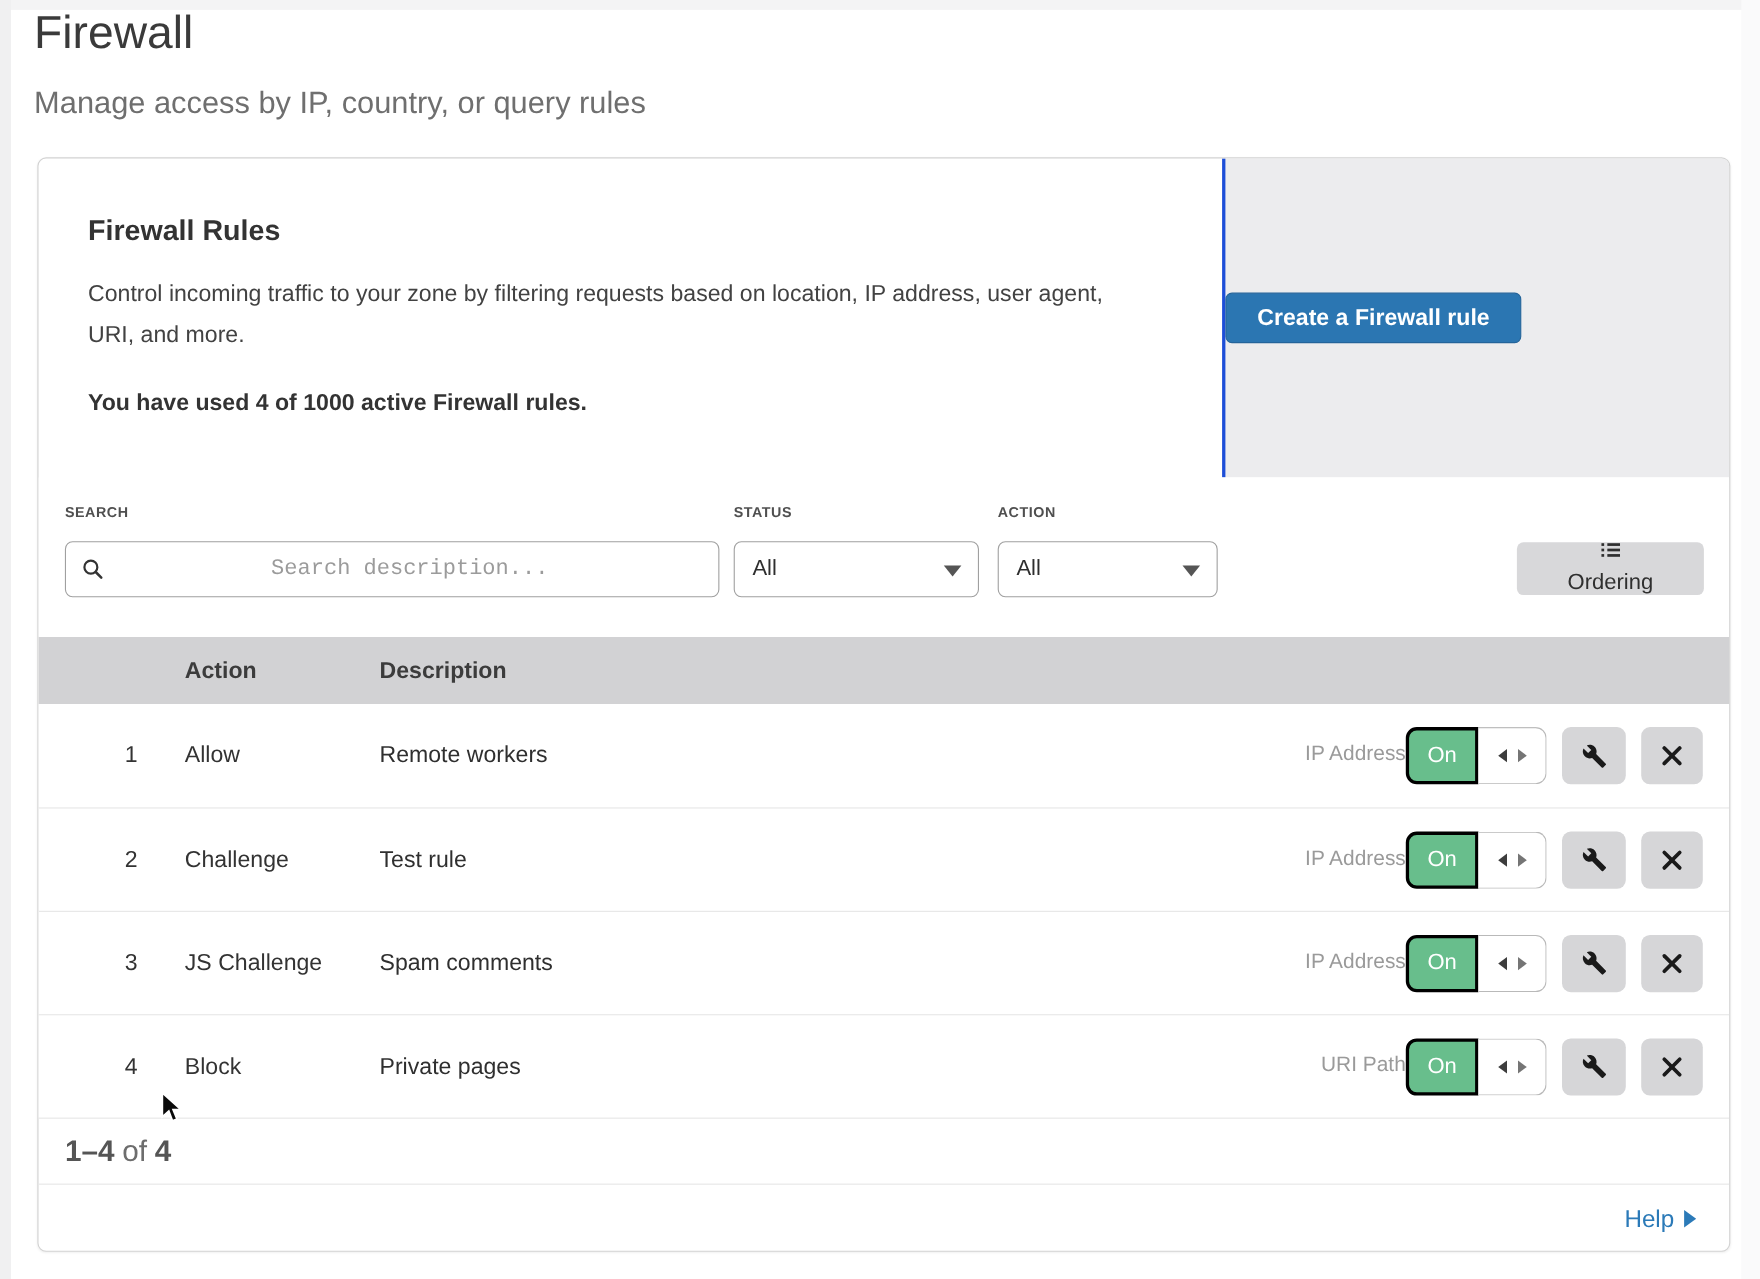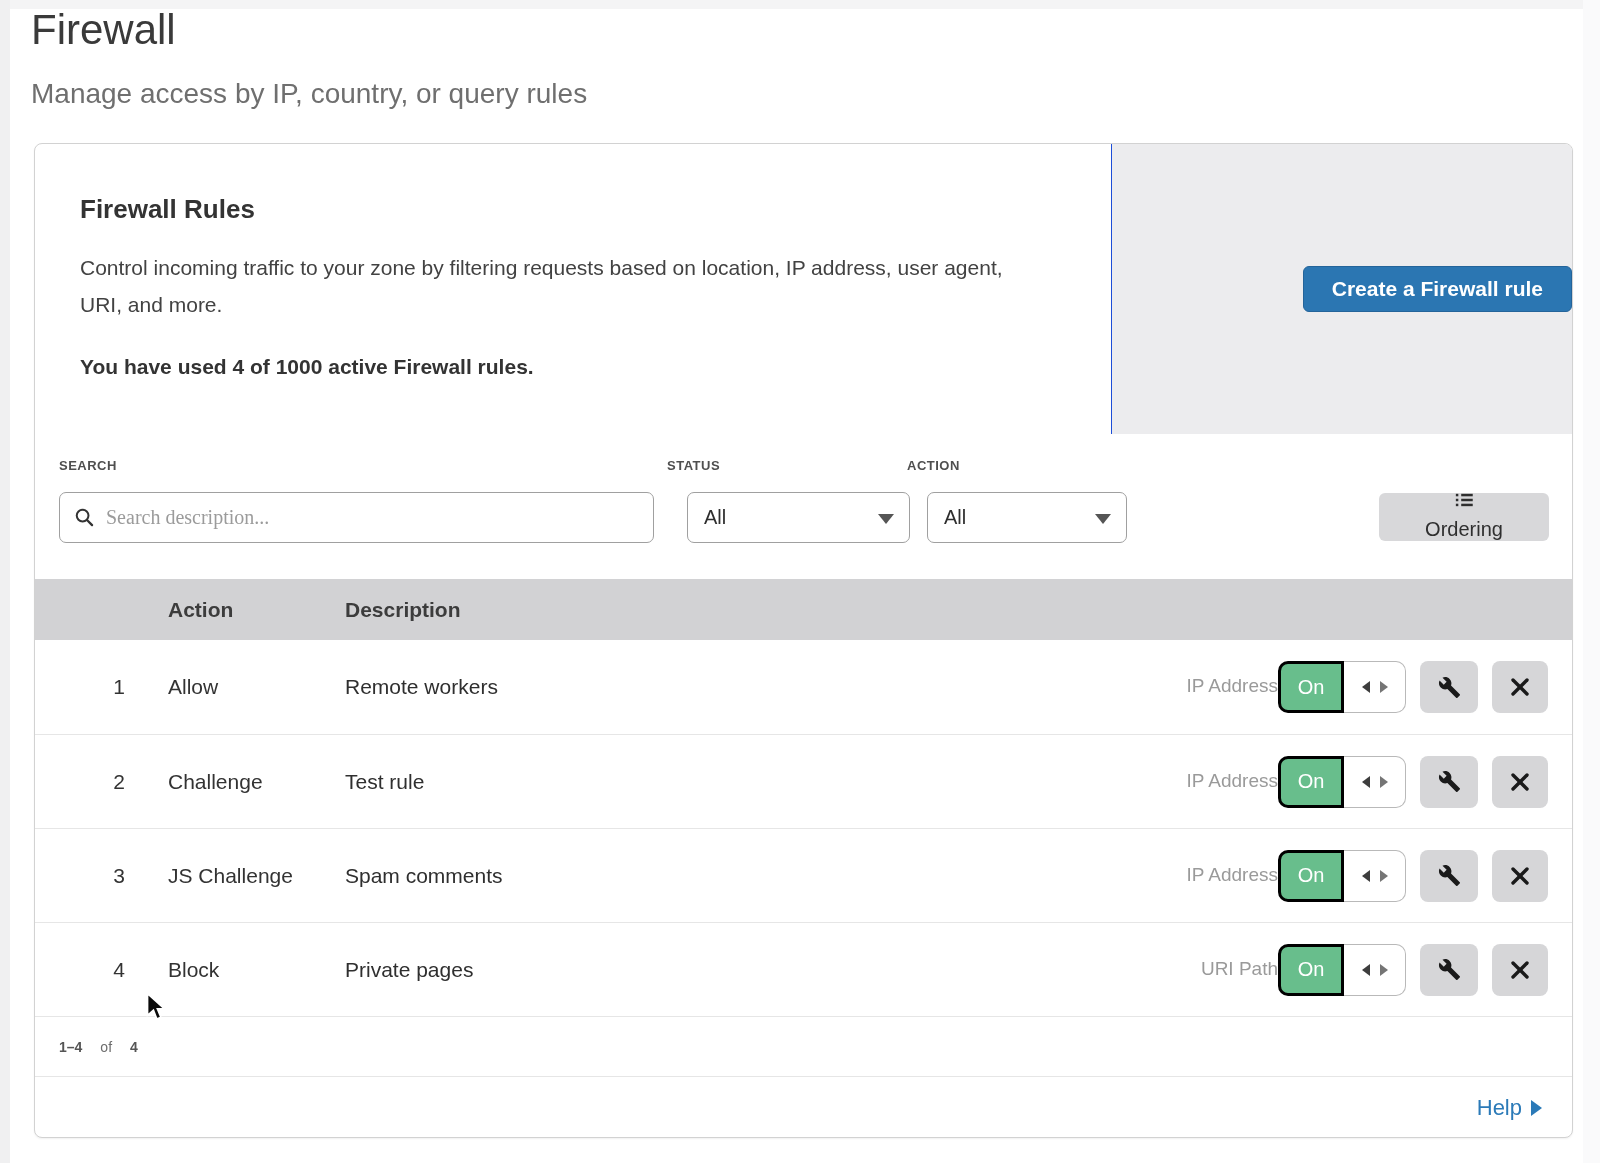--- a/index.html
+++ b/index.html
@@ -21,42 +21,42 @@
     box-shadow:0 1px 2px rgba(0,0,0,.06); overflow:hidden;
     display:flex; flex-direction:column;
   }
 
   
   .top-section { height:290px; display:flex; flex:none; }
   .intro { flex:1; padding:50px 40px 0 45px; }
   .intro h2 { font-size:26px; font-weight:600; color:#333; }
   .intro p.desc { margin-top:24px; font-size:21px; line-height:37px; color:#424242; max-width:945px; }
   .intro p.usage { margin-top:32px; font-size:21px; font-weight:700; color:#333; }
-  .cta-panel { width:461px; flex:none; background:#ececee; border-left:1px solid #1d4ed8;
-    display:flex; align-items:center; justify-content:flex-end; }
+  .cta-panel { width:461px; flex:none; background:#ececee; border-left:3px solid #1d4ed8;
+    display:flex; align-items:center; justify-content:flex-start; }
   .create-btn {
     background:#2b76b2; color:#fff; border:1px solid #24649a; border-radius:6px;
     font-size:21px; font-weight:600; padding:0 28px; height:46px; line-height:44px;
     cursor:pointer; font-family:inherit;
   }
 
   
   .filters { position:relative; height:145px; flex:none; background:#fff; }
   .filter-label { position:absolute; top:24px; font-size:13px; font-weight:700; letter-spacing:.5px; color:#4f4f4f; }
   .lbl-search { left:24px; } .lbl-status { left:632px; } .lbl-action { left:872px; }
   .search-box { position:absolute; left:24px; top:58px; width:595px; height:51px; }
   .search-box input {
     width:100%; height:100%; border:1px solid #a0a0a0; border-radius:7px;
-    padding:0 14px 0 46px; font-size:20px; color:#333; font-family:Liberation Serif, serif; outline:none; background:#fff;
+    padding:0 14px 0 46px; font-size:20px; color:#333; font-family:Liberation Mono, monospace; outline:none; background:#fff;text-align:center;
   }
   .search-box input::placeholder { color:#9b9b9b; }
   .search-glyph { position:absolute; left:15px; top:15px; }
   .select {
     position:absolute; top:58px; height:51px; background:#fff; border:1px solid #a0a0a0; border-radius:7px;
-    display:flex; align-items:center; padding:0 40px 0 16px; font-size:20px; color:#2e2e2e; cursor:pointer;margin-left:20px;
+    display:flex; align-items:center; padding:0 40px 0 16px; font-size:20px; color:#2e2e2e; cursor:pointer;
   }
   .sel-status { left:632px; width:223px; }
   .sel-action { left:872px; width:200px; }
   .caret { position:absolute; right:15px; top:50%; margin-top:-4px;
     width:0; height:0; border-left:8px solid transparent; border-right:8px solid transparent; border-top:10px solid #555; }
   .ordering-btn {
     position:absolute; right:23px; top:59px; width:170px; height:48px;
     background:#d8d8da; border:none; border-radius:6px; display:flex; align-items:center; justify-content:center;
     gap:11px; font-size:20px; color:#2f2f2f; cursor:pointer; font-family:inherit;flex-direction:column;
   }
@@ -84,21 +84,21 @@
     display:flex; align-items:center; justify-content:center;
   }
   .icon-btn {
     height:52px; background:#d6d6d8; border:none; border-radius:8px;
     display:flex; align-items:center; justify-content:center; cursor:pointer;
   }
   .wrench-btn { width:58px; } .close-btn { width:56px; }
 
   
   .pagination { height:60px; flex:none; border-top:1px solid #e6e6e6; display:flex; align-items:center;
-    padding-left:24px; font-size:14px; color:#6d6d6d; gap:18px; }
+    padding-left:24px; font-size:27px; color:#6d6d6d; gap:7px; }
   .pagination .strong { font-weight:700; color:#555; }
   .card-footer { height:63px; flex:none; border-top:1px solid #e6e6e6; display:flex; align-items:center;
     justify-content:flex-end; padding-right:30px; }
   .help-link { display:flex; align-items:center; gap:9px; font-size:22px; color:#2b7ab8; cursor:pointer; }
   .help-arrow { width:0; height:0; border-top:8px solid transparent; border-bottom:8px solid transparent;
     border-left:11px solid #2b7ab8; }
 
   .cursor { position:absolute; left:146px; top:992px; pointer-events:none; }
 </style>
 </head>

